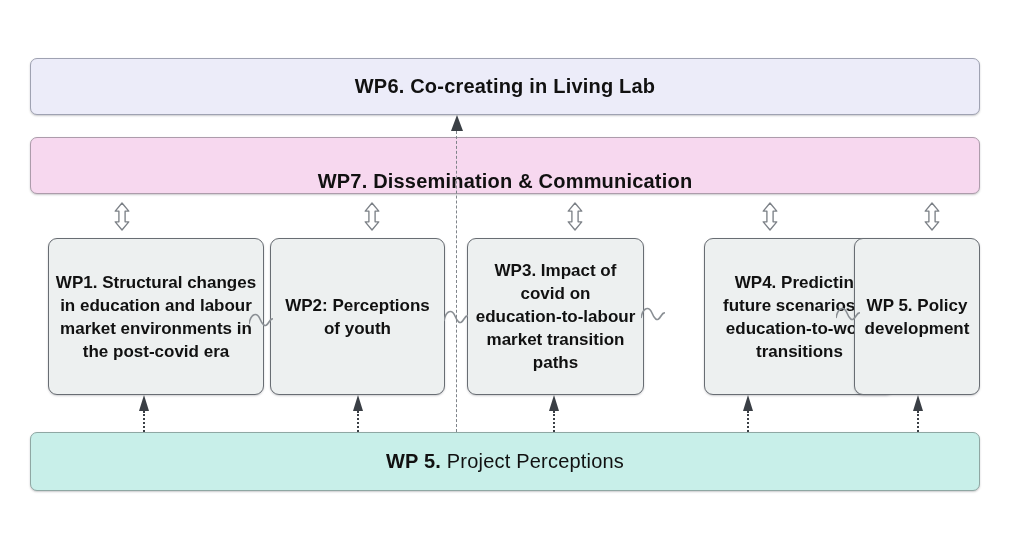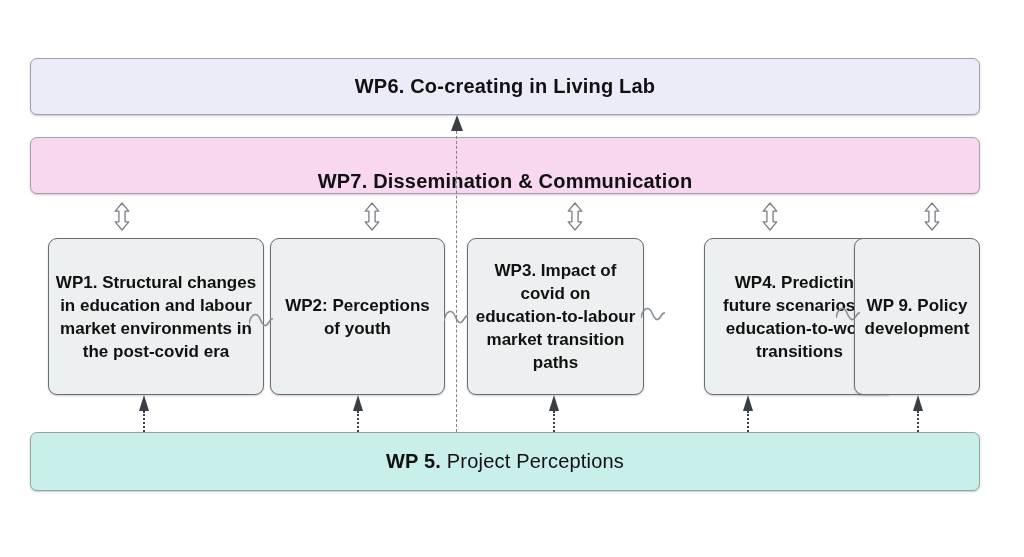--- a/index.html
+++ b/index.html
@@ -73,21 +73,21 @@
 market transition
 paths</div>
   </div>
   <div class="wpbox" style="left:672px;width:191px;margin-left:32px;">
     <div class="wpbox-label">WP4. Predicting
 future scenarios of
 education-to-work
 transitions</div>
   </div>
   <div class="wpbox" style="left:854px;width:126px;">
-    <div class="wpbox-label">WP 9. Policy
+    <div class="wpbox-label">WP 5. Policy
 development</div>
   </div>
 
   <div class="bar bar-wp8">
     <div class="bar-label"><span>WP 5.</span><span class="light"> Project Perceptions</span></div>
   </div>
 
   <span class="dblarrow" style="left:114px;">
     <svg viewBox="0 0 16 30">
         <path d="M8 1 L15 9.5 L11.2 9.5 L11.2 20.5 L15 20.5 L8 29 L1 20.5 L4.8 20.5 L4.8 9.5 L1 9.5 Z" fill="#ffffff" stroke="var(--arrow-outline,#7d8288)" stroke-width="1.4" stroke-linejoin="round"></path>

